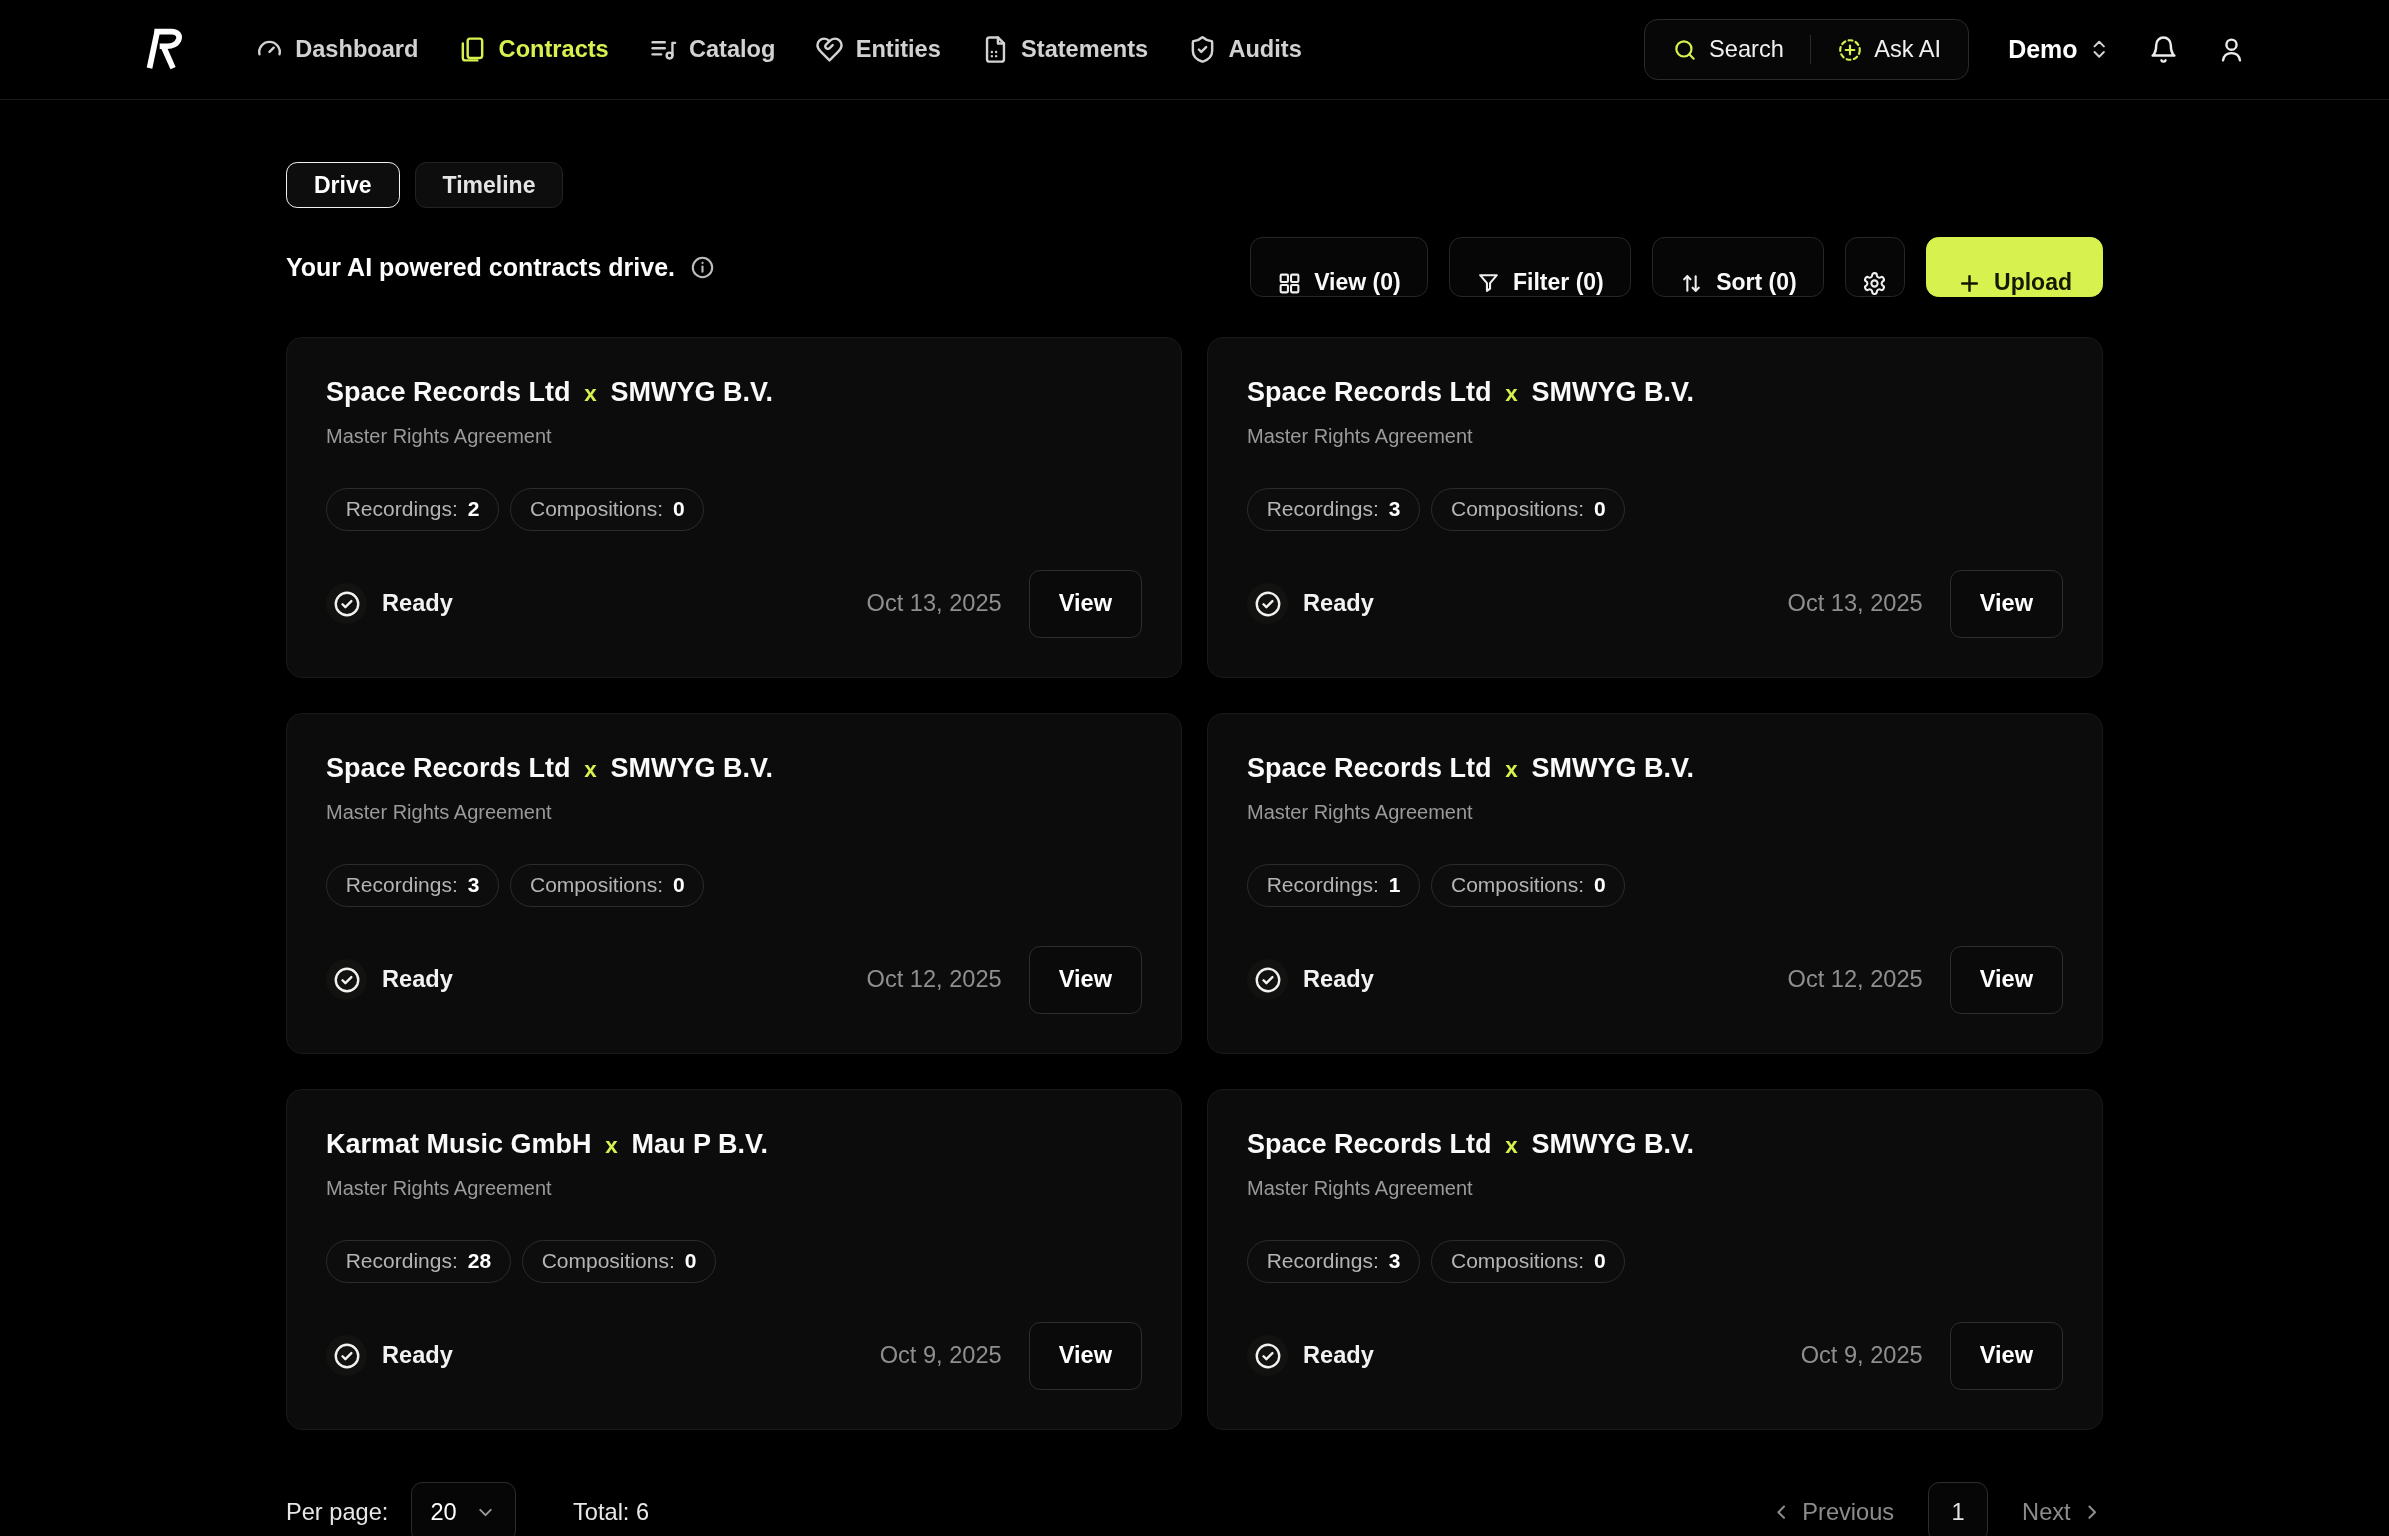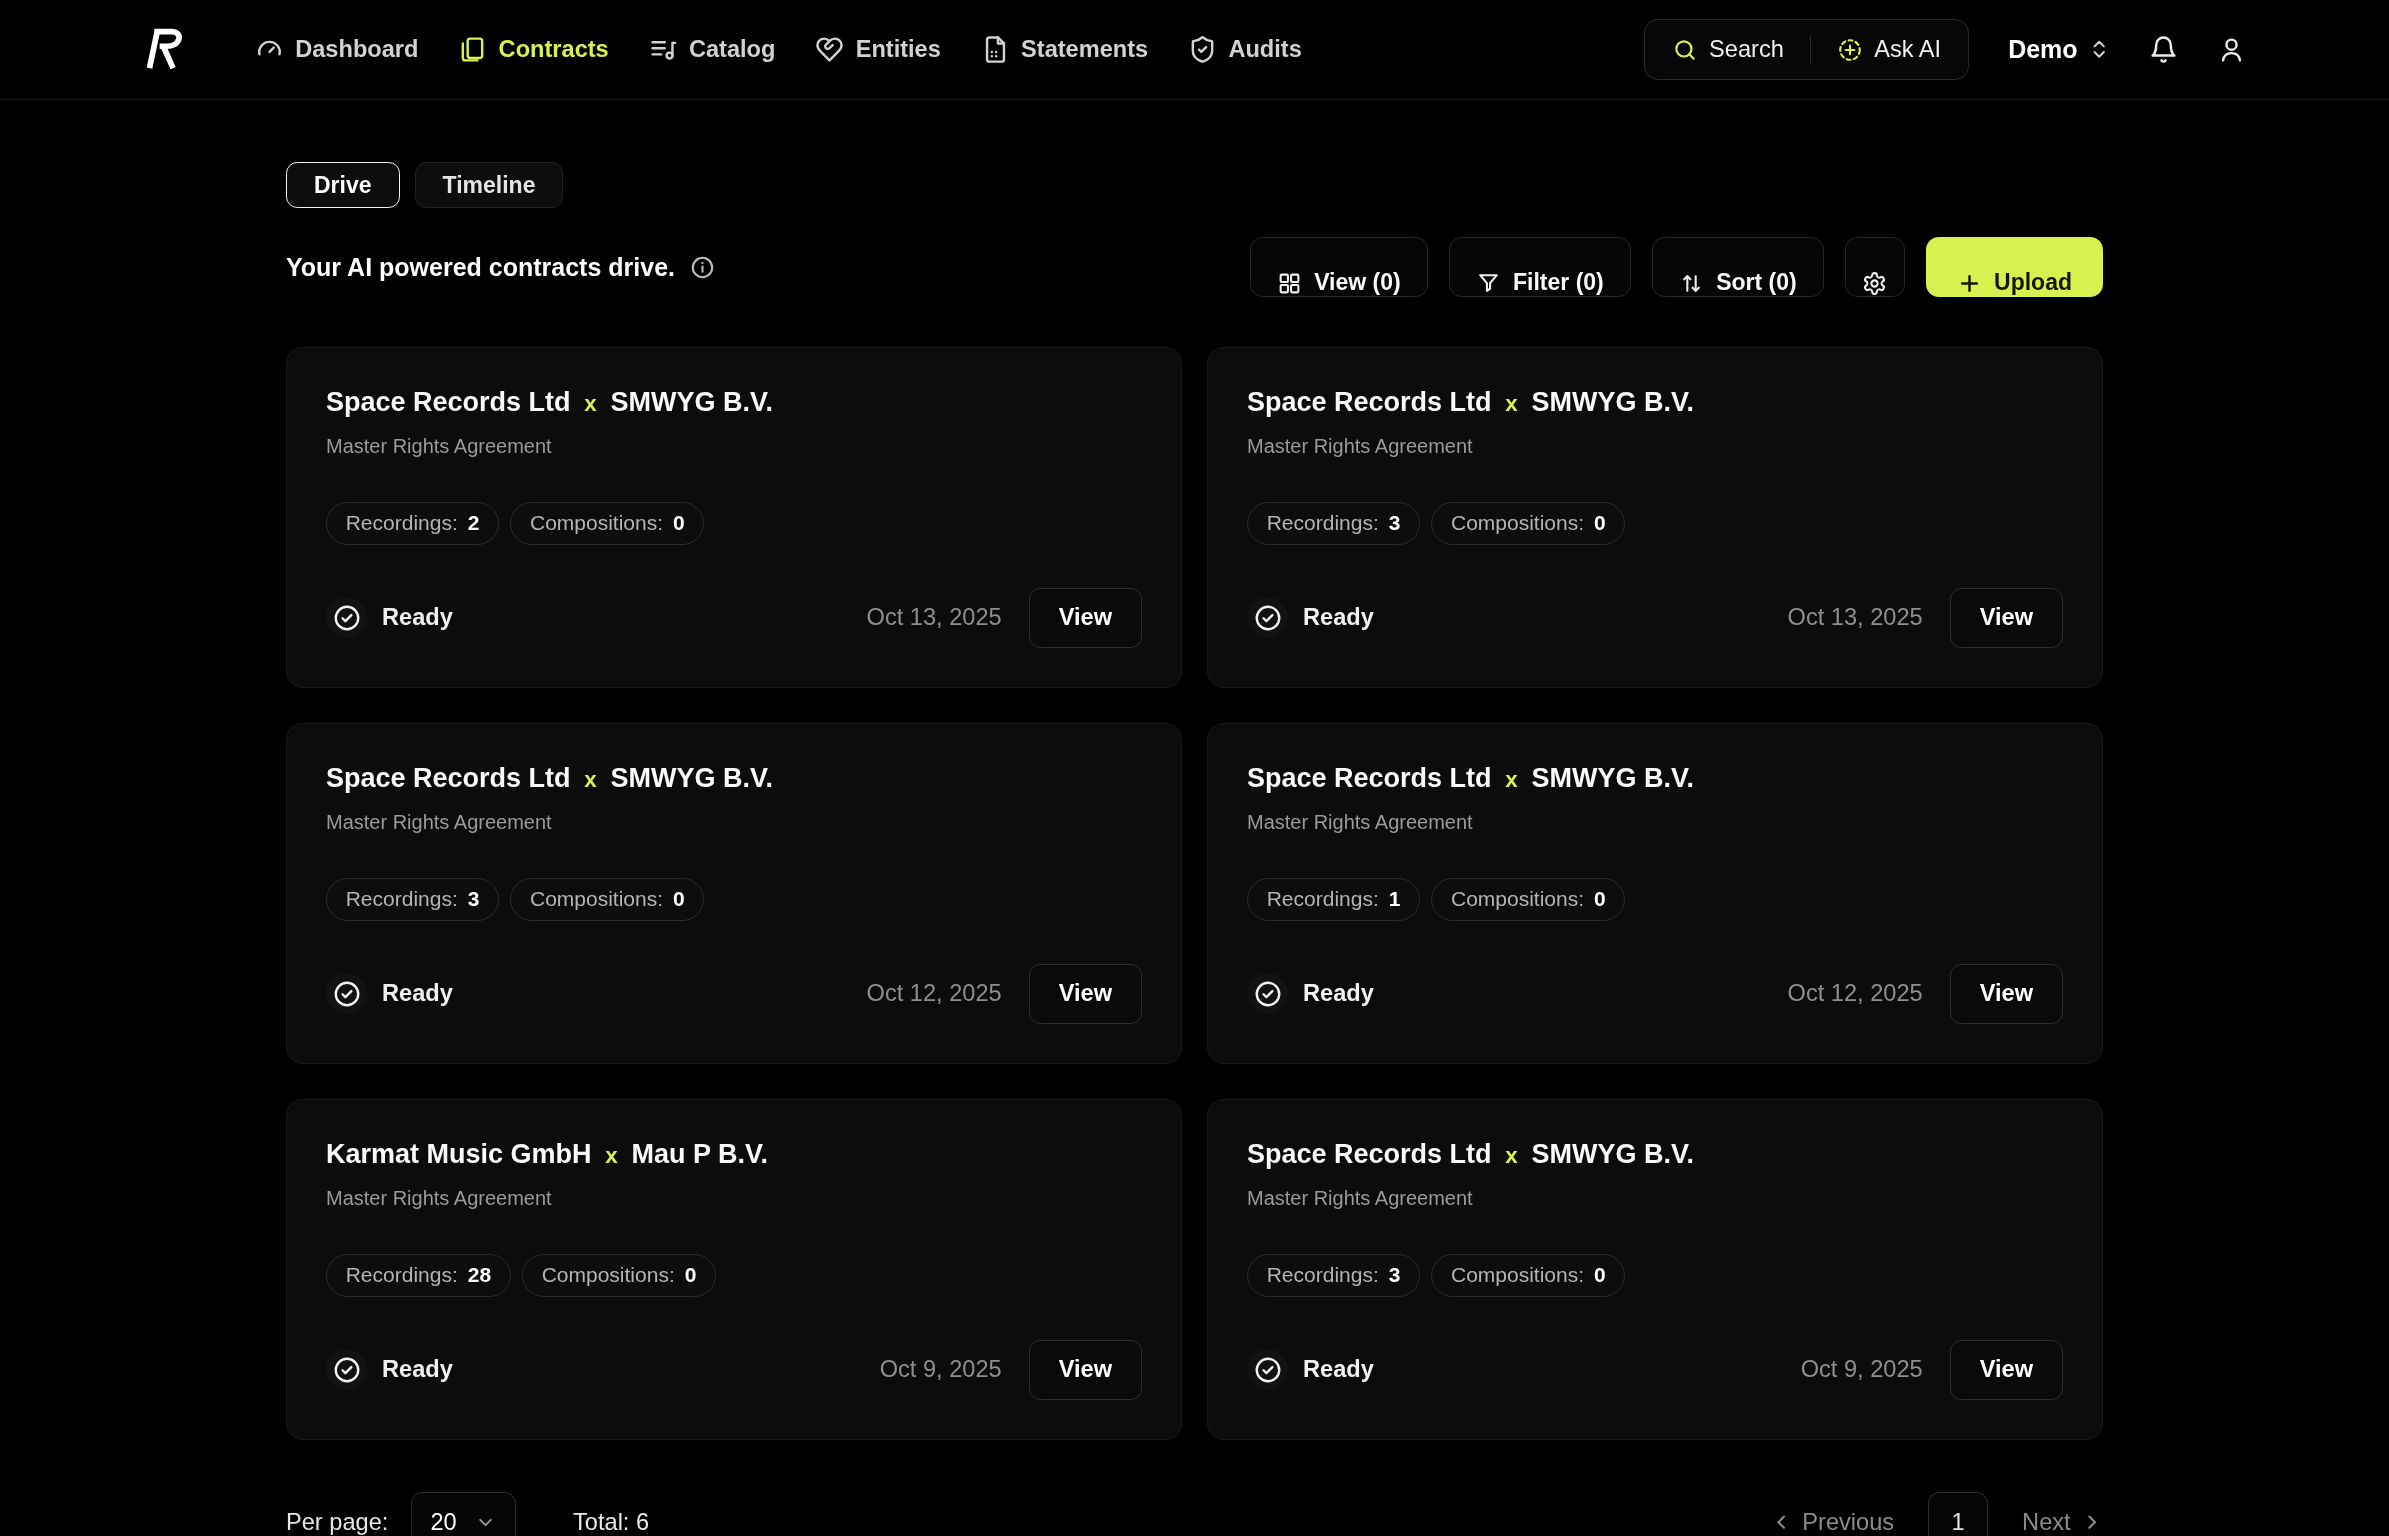--- a/index.html
+++ b/index.html
@@ -59,41 +59,41 @@
     height: 60px; padding: 0 26px; border: 1.2px solid #272727; border-radius: 12.4px;
     background: #060606; color: #fafafa; font-size: 23px; font-weight: 600;
     display: flex; align-items: flex-end; gap: 12.4px;
   }
   .tbtn .i { width: 25px; height: 25px; color: #efefef; }
   .tbtn.square { width: 60px; padding: 0; justify-content: center; }
   .tbtn.upload { background: var(--accent); border-color: var(--accent); color: var(--accent_ink); font-weight: 700; padding: 0 30px; }
   .tbtn.upload .i { color: var(--accent_ink); }
 
   
-  .grid { margin-top: 50px; display: grid; grid-template-columns: 1fr 1fr; column-gap: 25px; row-gap: 35px; }
+  .grid { margin-top: 40px; display: grid; grid-template-columns: 1fr 1fr; column-gap: 25px; row-gap: 35px; }
   .card {
     height: 341px; padding: 39px; border-radius: 16px;
     background: #0c0c0c; border: 1.2px solid #191919;
     display: flex; flex-direction: column; justify-content: space-between;
   }
   .card-title { font-size: 27px; font-weight: 700; color: #fafafa; display: flex; align-items: baseline; }
   .card-title .x { color: var(--accent); font-size: 22.4px; font-weight: 700; margin: 0 13.7px; }
   .card-sub { margin-top: 17.4px; font-size: 20px; font-weight: 500; color: #9a9a9a; }
   .pills { display: flex; gap: 11.2px; }
   .pill {
     height: 43px; padding: 0 18.7px; border: 1.2px solid #2c2c2c; border-radius: 622px;
     display: flex; align-items: center; gap: 10px; font-size: 21px; color: #b4b4b4; background:#0d0d0d;
   }
   .pill b { color: #fff; font-weight: 600; }
   .card-bottom { display: flex; align-items: center; }
   .status { display: flex; align-items: center; gap: 15px; font-size: 23.6px; font-weight: 600; color: #f2f2f2; }
   .ready-ic { width: 41px; height: 41px; border-radius: 50%; background: #121210; display: grid; place-items: center; }
   .date { margin-left: auto; margin-right: 27px; font-size: 23.6px; color: #8f8f8f; }
   .view-btn {
-    height: 60px; padding: 0 29px; border: 1.2px solid #2e2e2e; border-radius: 11.2px;
+    height: 68px; padding: 0 29px; border: 1.2px solid #2e2e2e; border-radius: 11.2px;
     background: #0a0a0a; color: #fff; font-size: 23.6px; font-weight: 600;
   }
 
   
   .footer { margin-top: 52px; display: flex; align-items: center; }
   .fp-label { font-size: 23.6px; color: #e6e6e6; font-weight: 500; }
   .pp-select {
     margin-left: 22.4px; height: 60px; min-width: 98px; padding: 0 18.7px;
     border: 1.2px solid #2b2b2b; border-radius: 11.2px; background: #060606;
     display: flex; align-items: center; gap: 18.7px; font-size: 23.6px; color: #fff;

